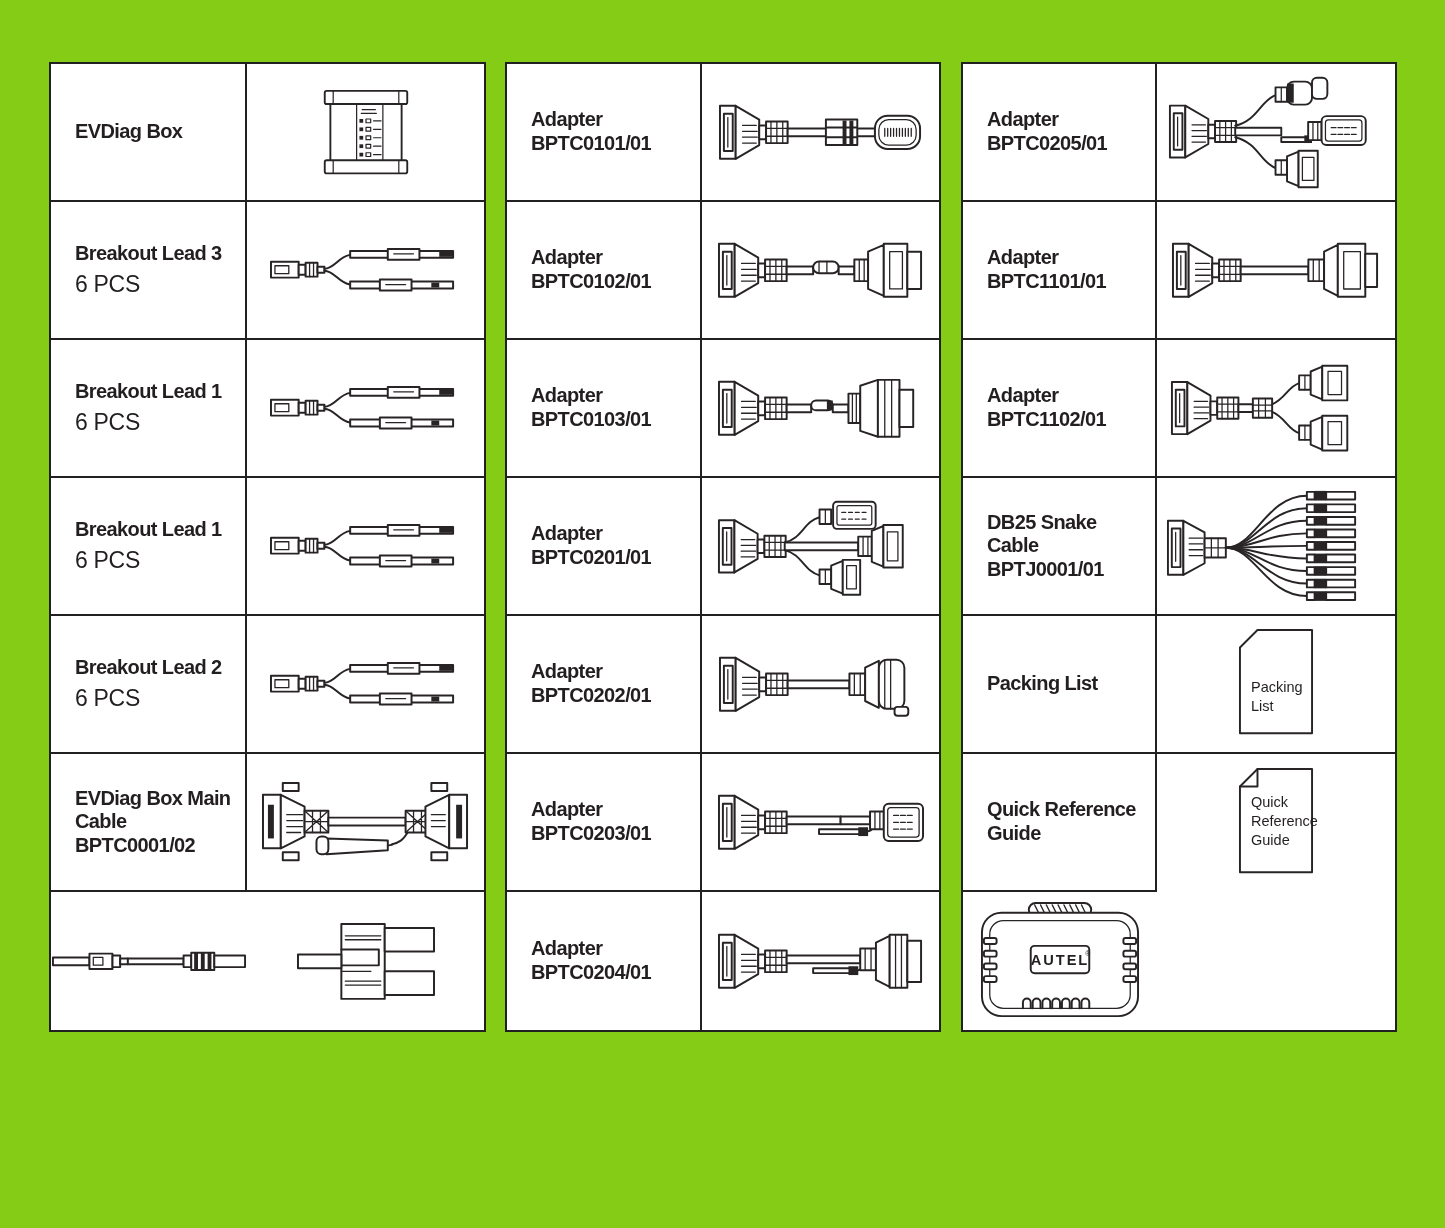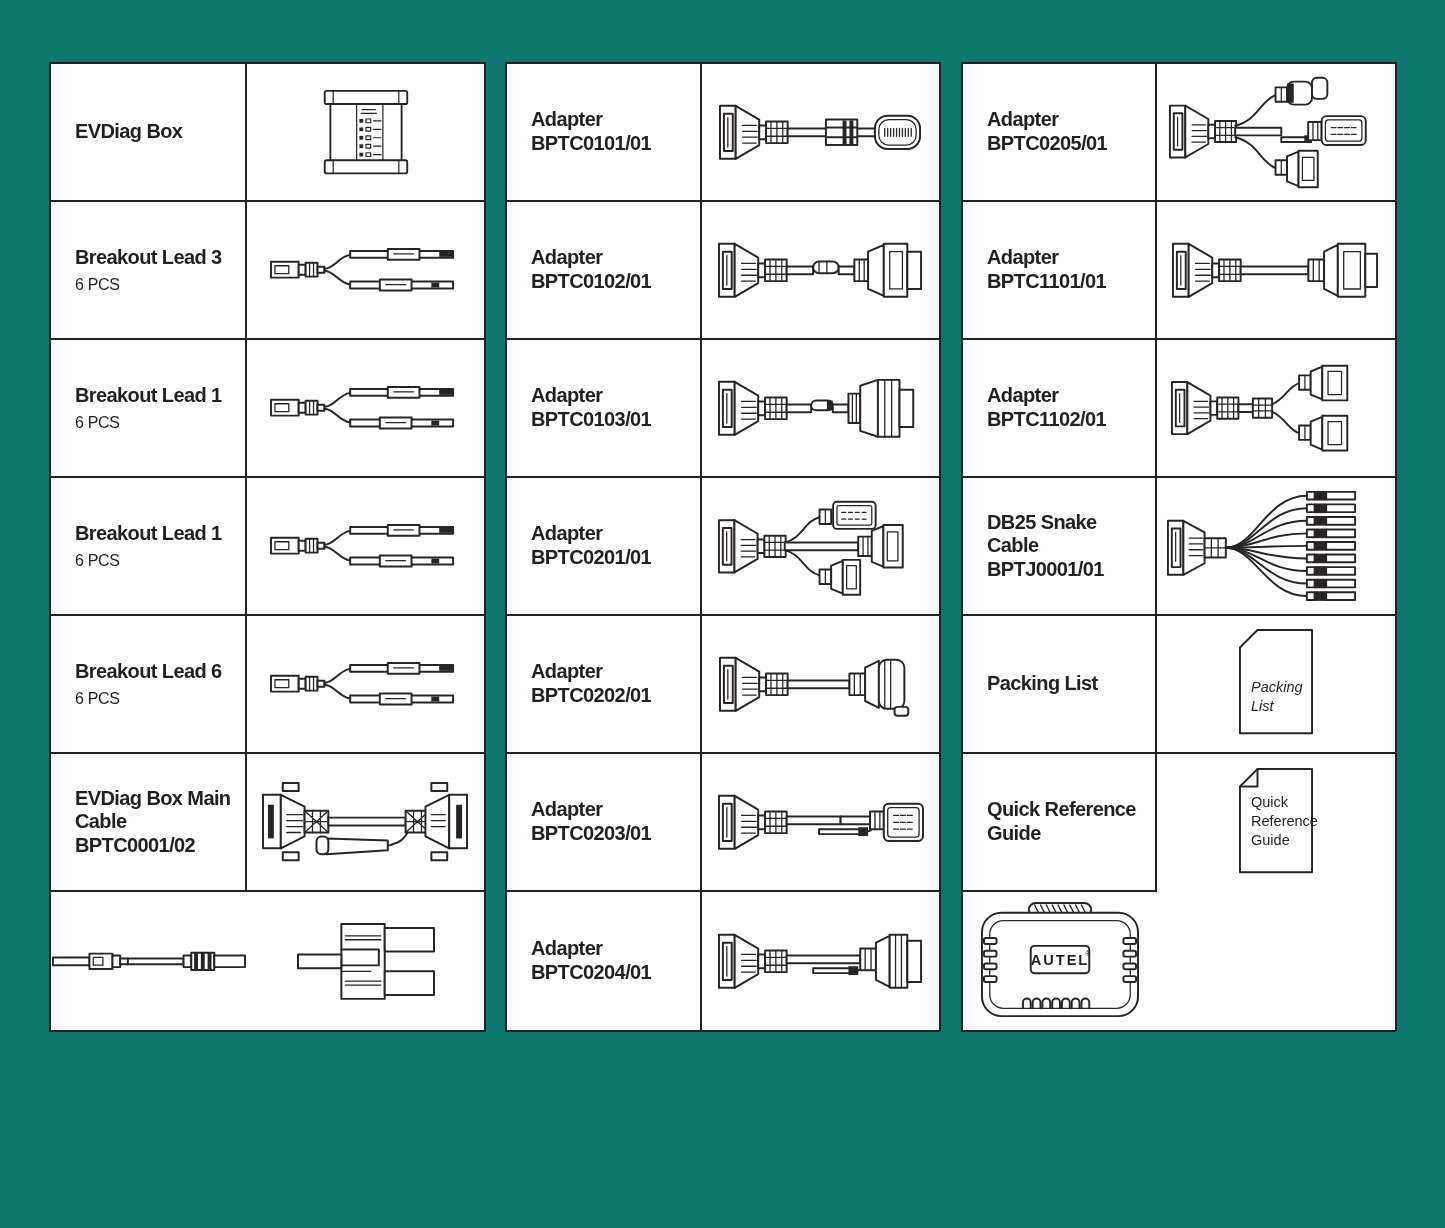--- a/index.html
+++ b/index.html
@@ -1,27 +1,27 @@
 <!DOCTYPE html>
 <html><head>
 <meta charset="utf-8">
 <style>
   html,body{margin:0;padding:0;background:#ffffff;}
   body{font-family:"Liberation Sans","DejaVu Sans",sans-serif;color:#231f20;}
-  #canvas{position:relative;width:1445px;height:1228px;background:#0f766e;overflow:hidden;}
+  #canvas{position:relative;width:1445px;height:1228px;background:#84cc16;overflow:hidden;}
 
   .tbl{position:absolute;display:grid;grid-auto-rows:138px;border:2px solid #232021;background:#fff;}
   .cell{border-bottom:2px solid #232021;box-sizing:border-box;}
   .tbl > .cell:nth-last-child(-n+2){border-bottom:none;}
   .lblcell{border-right:2px solid #232021;display:flex;flex-direction:column;justify-content:center;
            padding:0 6px 0 24px;}
   .artcell{display:flex;align-items:center;justify-content:center;position:relative;}
 
   .ttl{font-weight:bold;font-size:20px;line-height:1.18;letter-spacing:-0.6px;white-space:pre;}
-  .sub{font-size:16px;line-height:1.2;letter-spacing:-0.3px;margin-top:5px;white-space:pre;}
+  .sub{font-size:23px;line-height:1.2;letter-spacing:-0.3px;margin-top:5px;white-space:pre;}
   .sub:empty{display:none;}
 
   
   .s{fill:#ffffff;stroke:#282425;stroke-width:2;stroke-linejoin:round;}
   .f{fill:#282425;stroke:none;}
   .n{fill:none;stroke:#282425;stroke-width:2;stroke-linejoin:round;stroke-linecap:round;}
   .t{stroke-width:1.3;}
 
   .docwrap{position:relative;}
   .doctext{position:absolute;left:13px;white-space:pre;font-size:14.5px;line-height:1.3;color:#231f20;}
@@ -157,21 +157,21 @@
         <rect class="s" x="120" y="8" width="32" height="11"></rect>
           <path class="n t" d="M126,13h20"></path>
         <rect class="s" x="112" y="39" width="32" height="11"></rect>
           <path class="n t" d="M118,44h20"></path>
         <rect class="f" x="172" y="11" width="14" height="5"></rect>
         <rect class="f" x="164" y="42" width="8" height="5"></rect>
       </svg>
     </div>
 
     <div class="cell lblcell">
-      <div class="ttl">Breakout Lead 6</div>
+      <div class="ttl">Breakout Lead 2</div>
       <div class="sub">6 PCS</div>
     </div>
     <div class="cell artcell">
       <svg width="194" viewBox="0 0 196 58">
         <rect class="s" x="2" y="21" width="28" height="16"></rect>
           <rect class="n t" x="6" y="25" width="14" height="8"></rect>
         <rect class="s" x="30" y="24" width="7" height="10"></rect>
           <rect class="s" x="37" y="22" width="12" height="14"></rect>
         <path class="n t" d="M41,22v14M45,22v14"></path>
           <rect class="s" x="49" y="26" width="7" height="6"></rect>
@@ -533,21 +533,21 @@
 
     <div class="cell lblcell">
       <div class="ttl">Packing List</div>
 
     </div>
     <div class="cell artcell">
       <div class="docwrap">
         <svg width="76" viewBox="0 0 78 110">
           <polygon class="s" points="20,2 76,2 76,108 2,108 2,20"></polygon>
         </svg>
-        <div class="doctext" style="top:50px;font-style:italic;">Packing
+        <div class="doctext" style="top:50px;">Packing
 List</div>
       </div>
     </div>
 
     <div class="cell lblcell">
       <div class="ttl">Quick Reference
 Guide</div>
 
     </div>
     <div class="cell artcell">

